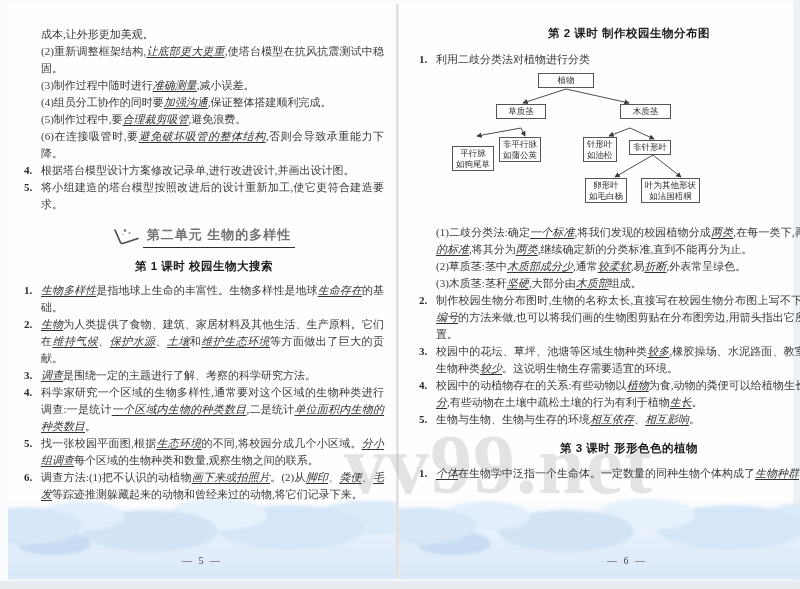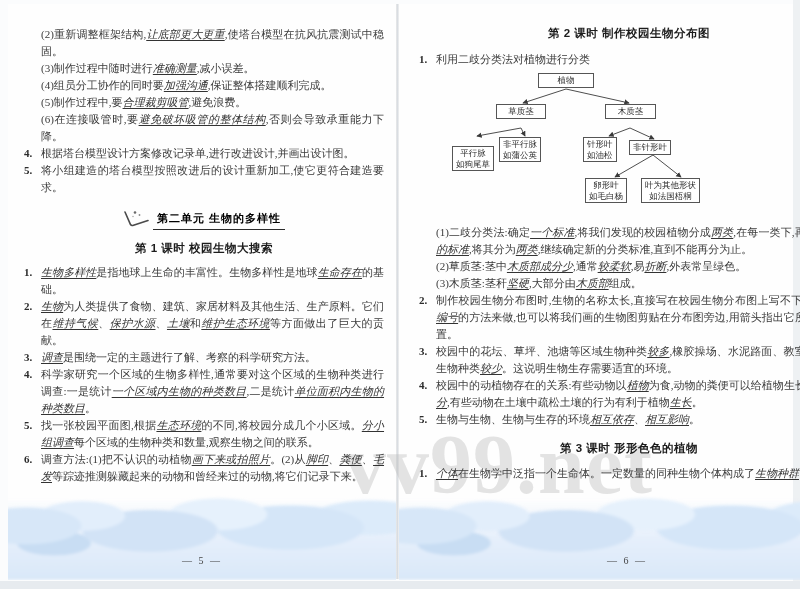--- a/index.html
+++ b/index.html
@@ -41,61 +41,65 @@
   .paper.left  .content { padding:22px 12px 0 16px; }
   .paper.right .content { padding:20px 16px 0 20px; }
 
   .row { display:flex; align-items:flex-start; font-size:11px; line-height:17px; }
   .row .num { flex:0 0 17px; font-weight:700; color:#2c2c2c; }
   .row .txt { flex:1; text-align:justify; }
   .txt u { font-style:italic; text-underline-offset:2px; text-decoration-thickness:1px; color:#333;margin-top:32px; }
 
   .unit-header { display:flex; justify-content:center; align-items:flex-end; gap:4px;
                  margin:13px 0 9px; }
-  .unit-title { font-family:"Liberation Sans", sans-serif; font-weight:700; font-size:11px;
-                color:#000000; border-bottom:1.5px solid #2b2b2b; padding:0 4px 3px; letter-spacing:1px; }
+  .unit-title { font-family:"Liberation Sans", sans-serif; font-weight:700; font-size:13px;
+                color:#737373; border-bottom:1.5px solid #2b2b2b; padding:0 4px 3px; letter-spacing:1px; }
   .flourish { width:26px; height:19px; flex:0 0 auto; margin-bottom:2px; }
 
   .lesson-title { text-align:center; font-family:"Liberation Sans", sans-serif;
                   font-weight:700; font-size:11.5px; color:#1c1c1c; letter-spacing:.5px; }
   .paper.left  .lesson-title { margin:11px 0 8px; }
   .paper.right .lesson-title.first { margin:2px 0 10px; }
   .paper.right .lesson-title.third { margin:13px 0 9px; }
 
   .page-num { position:absolute; left:0; right:0; bottom:14px; text-align:center;
               font-size:10px; letter-spacing:2px; color:#454545; z-index:3; }
 
   
   .tree { position:relative; width:300px; height:146px; margin:4px 0 6px 30px; }
   .tree svg.links { position:absolute; left:0; top:0; width:300px; height:146px; }
   .node { position:absolute; border:1px solid #555; background:#fff; text-align:center;
           font-size:8.5px; line-height:10.5px; padding:1px 3px; color:#2d2d2d; white-space:nowrap; }
   .n-root   { left:89px;  top:1px; width:56px; }
   .n-herb   { left:47px;  top:32px; width:50px; }
-  .n-woody  { left:156px; top:32px; width:51px; }
+  .n-woody  { left:171px; top:32px; width:51px; }
   .n-par    { left:3px;   top:74px; }
   .n-npar   { left:50px;  top:65px; }
   .n-needle { left:134px; top:65px; }
   .n-nneedle{ left:180px; top:68px; }
   .n-ovate  { left:136px; top:106px; }
   .n-other  { left:192px; top:106px; }
 </style>
 </head>
 <body>
 
 <div class="stage">
 
   <div class="watermark">vv99.net</div>
 
   <div class="paper left">
     <div class="clouds"></div>
     <div class="content">
 
       <div>
 
+          <div class="row">
+            <span class="num"></span>
+            <span class="txt">成本,让外形更加美观。</span>
+          </div>
 
           <div class="row">
             <span class="num"></span>
             <span class="txt">(2)重新调整框架结构,<u>让底部更大更重</u>,使塔台模型在抗风抗震测试中稳固。</span>
           </div>
 
           <div class="row">
             <span class="num"></span>
             <span class="txt">(3)制作过程中随时进行<u>准确测量</u>,减小误差。</span>
           </div>

